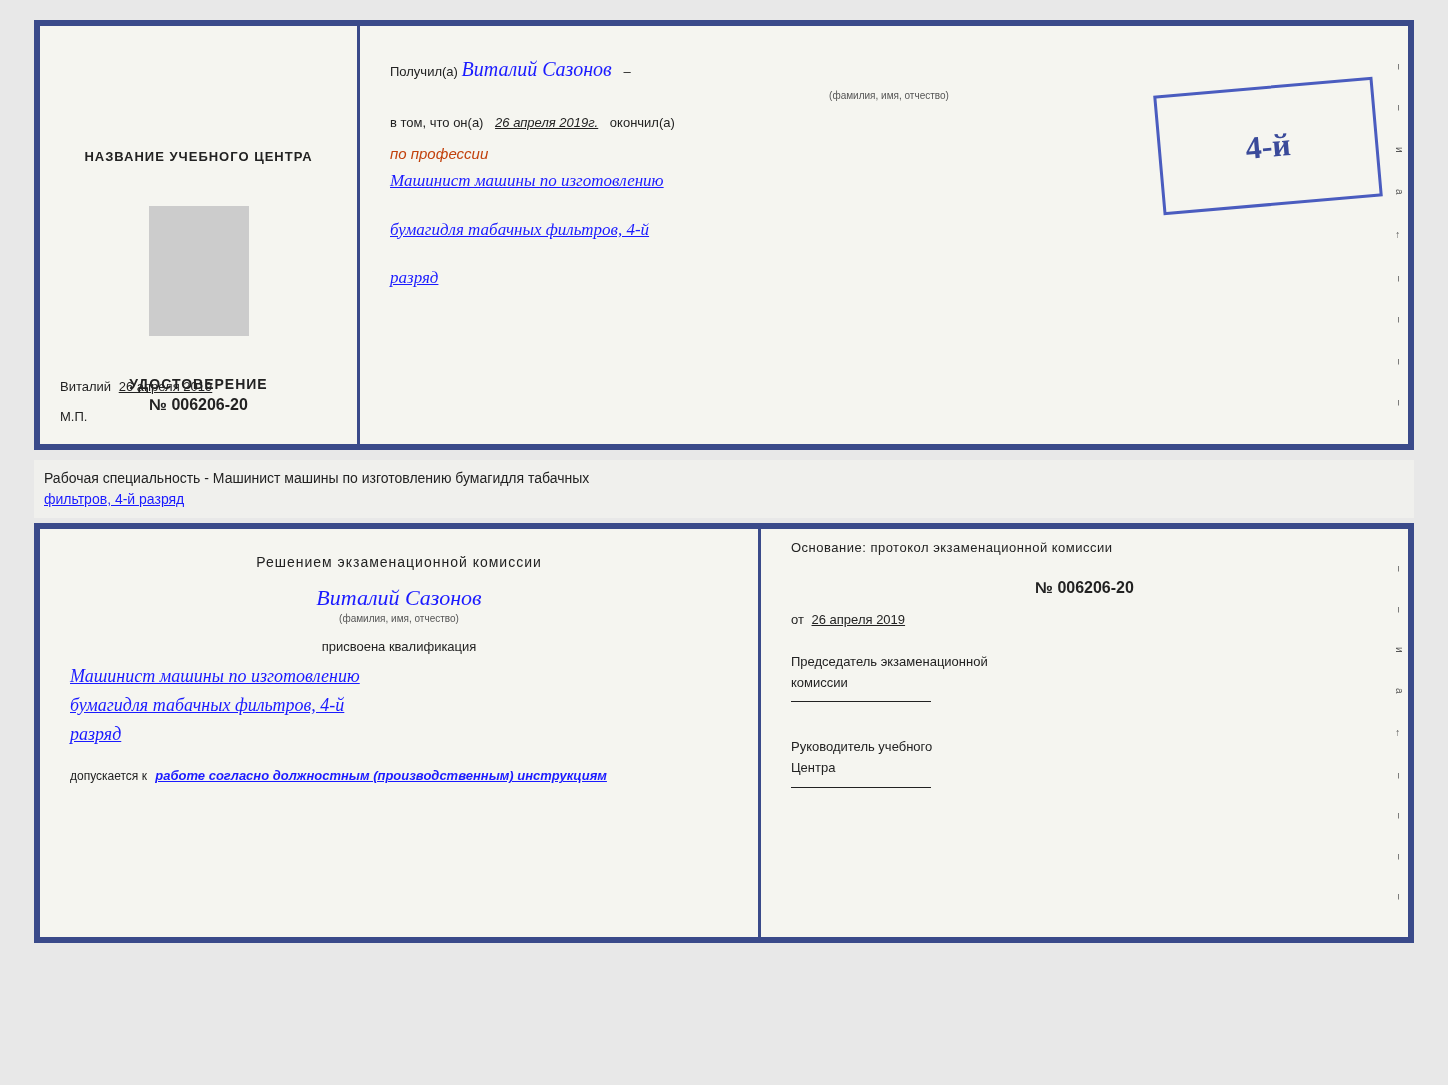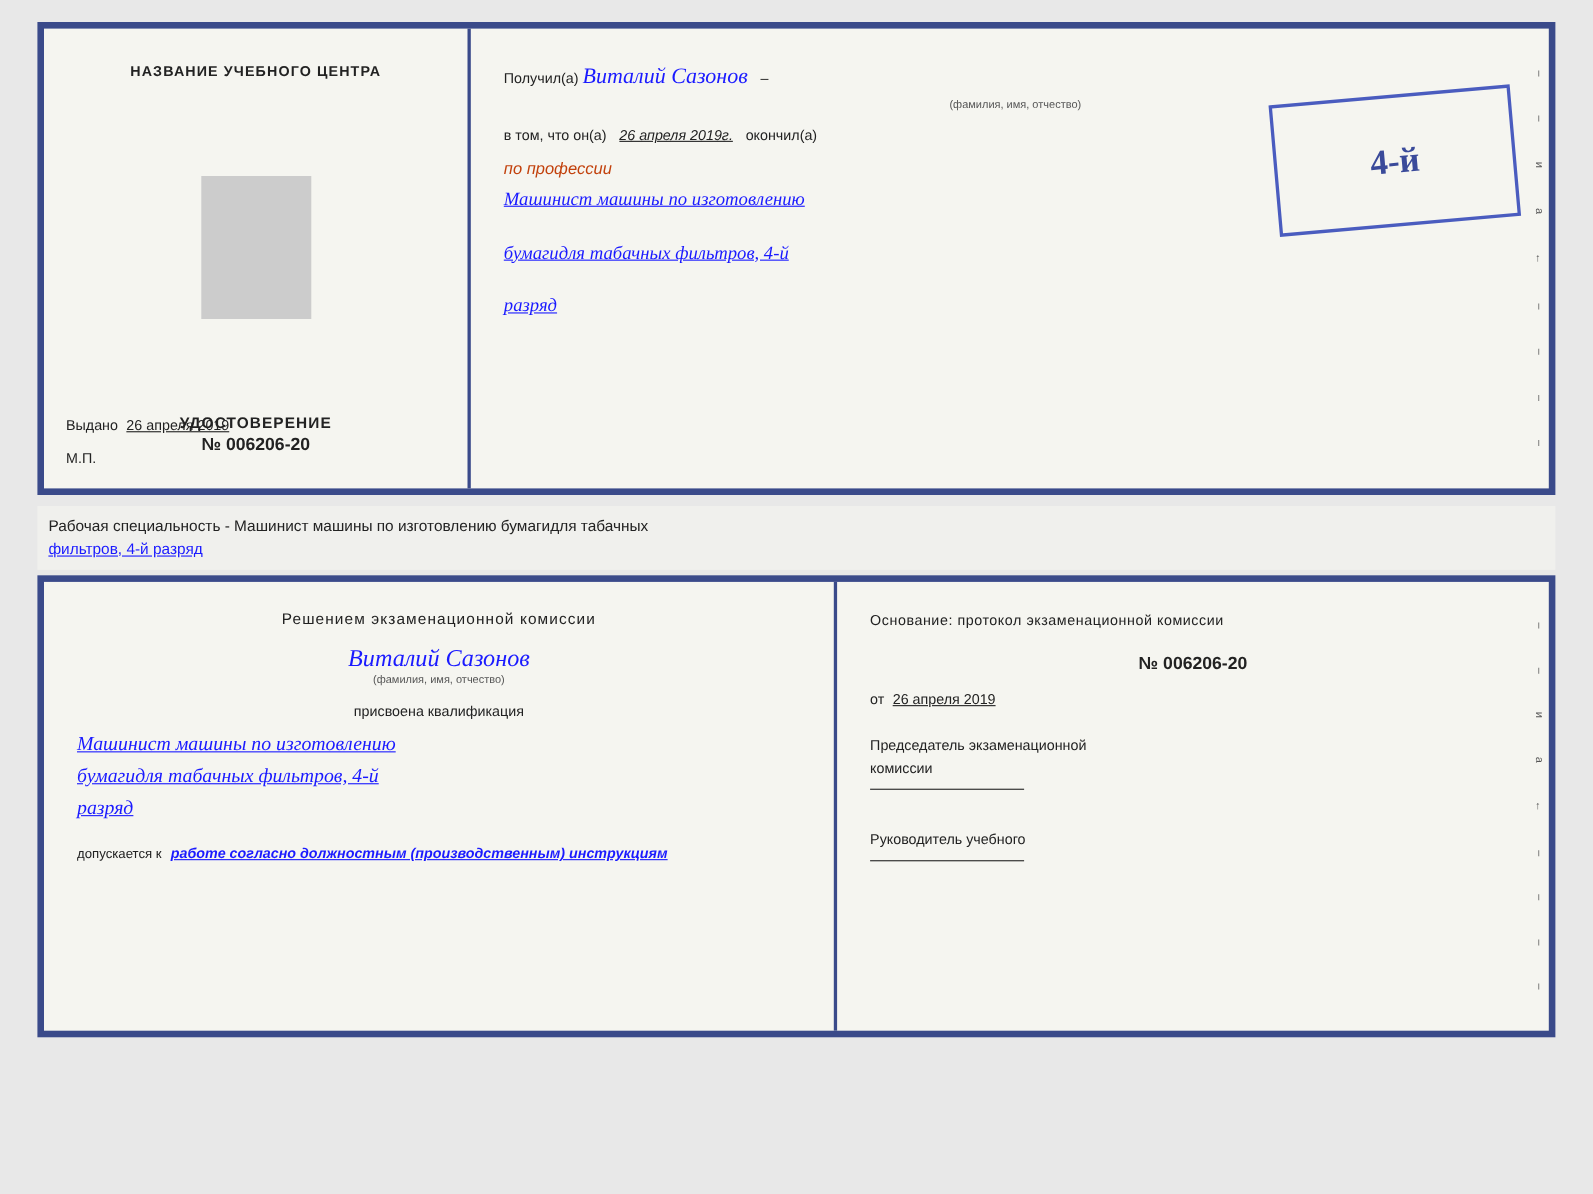--- a/index.html
+++ b/index.html
@@ -19,26 +19,26 @@
       width: 1380px;
       height: 430px;
       background: #f5f5f0;
       border: 6px solid #3a4a8a;
       display: flex;
       position: relative;
       margin-bottom: 10px;
     }
 
     .cert-left {
-      width: 388px;
+      width: 320px;
       border-right: 3px solid #3a4a8a;
       display: flex;
       flex-direction: column;
       align-items: center;
-      justify-content: space-between;
+      justify-content: flex-end;
       padding: 30px 20px;
       position: relative;
     }
 
     .cert-left-title {
       text-align: center;
       font-size: 13px;
       font-weight: bold;
       letter-spacing: 1px;
       color: #222;
@@ -220,21 +220,21 @@
     }
 
     .cert-bot-left {
       width: 721px;
       border-right: 3px solid #3a4a8a;
       padding: 25px 30px;
     }
 
     .cert-bot-right {
       flex: 1;
-      padding: 25px 30px;
+      padding: 9px 30px;
       position: relative;
     }
 
     .bot-title {
       font-size: 14px;
       letter-spacing: 1px;
       color: #222;
       text-align: center;
       margin-bottom: 15px;
       font-weight: normal;
@@ -358,21 +358,21 @@
     <div class="cert-left-title">НАЗВАНИЕ УЧЕБНОГО ЦЕНТРА</div>
 
     <div class="cert-photo-placeholder"></div>
 
     <div class="cert-udost">
       <div class="cert-udost-title">УДОСТОВЕРЕНИЕ</div>
       <div class="cert-udost-number">№ 006206-20</div>
     </div>
 
     <div class="cert-vydano">
-      <span>Выдано</span>
+      <span>Виталий</span>
       <span style="text-decoration:underline; margin-left:4px;">26 апреля 2019</span>
     </div>
 
     <div class="cert-mp">М.П.</div>
   </div>
 
   <div class="cert-right">
 
     <div class="cert-poluchil">
       <span>Получил(а)</span>
@@ -456,20 +456,21 @@
     </div>
 
     <div class="bot-predsed">
       <div>Председатель экзаменационной</div>
       <div>комиссии</div>
       <span class="bot-sign-line"></span>
     </div>
 
     <div class="bot-ruk">
       <div>Руководитель учебного</div>
+      <div>Центра</div>
       <span class="bot-sign-line"></span>
     </div>
 
     <div class="right-edge-marks">
       <span class="side-mark">–</span>
       <span class="side-mark">–</span>
       <span class="side-mark">и</span>
       <span class="side-mark">а</span>
       <span class="side-mark">←</span>
       <span class="side-mark">–</span>

